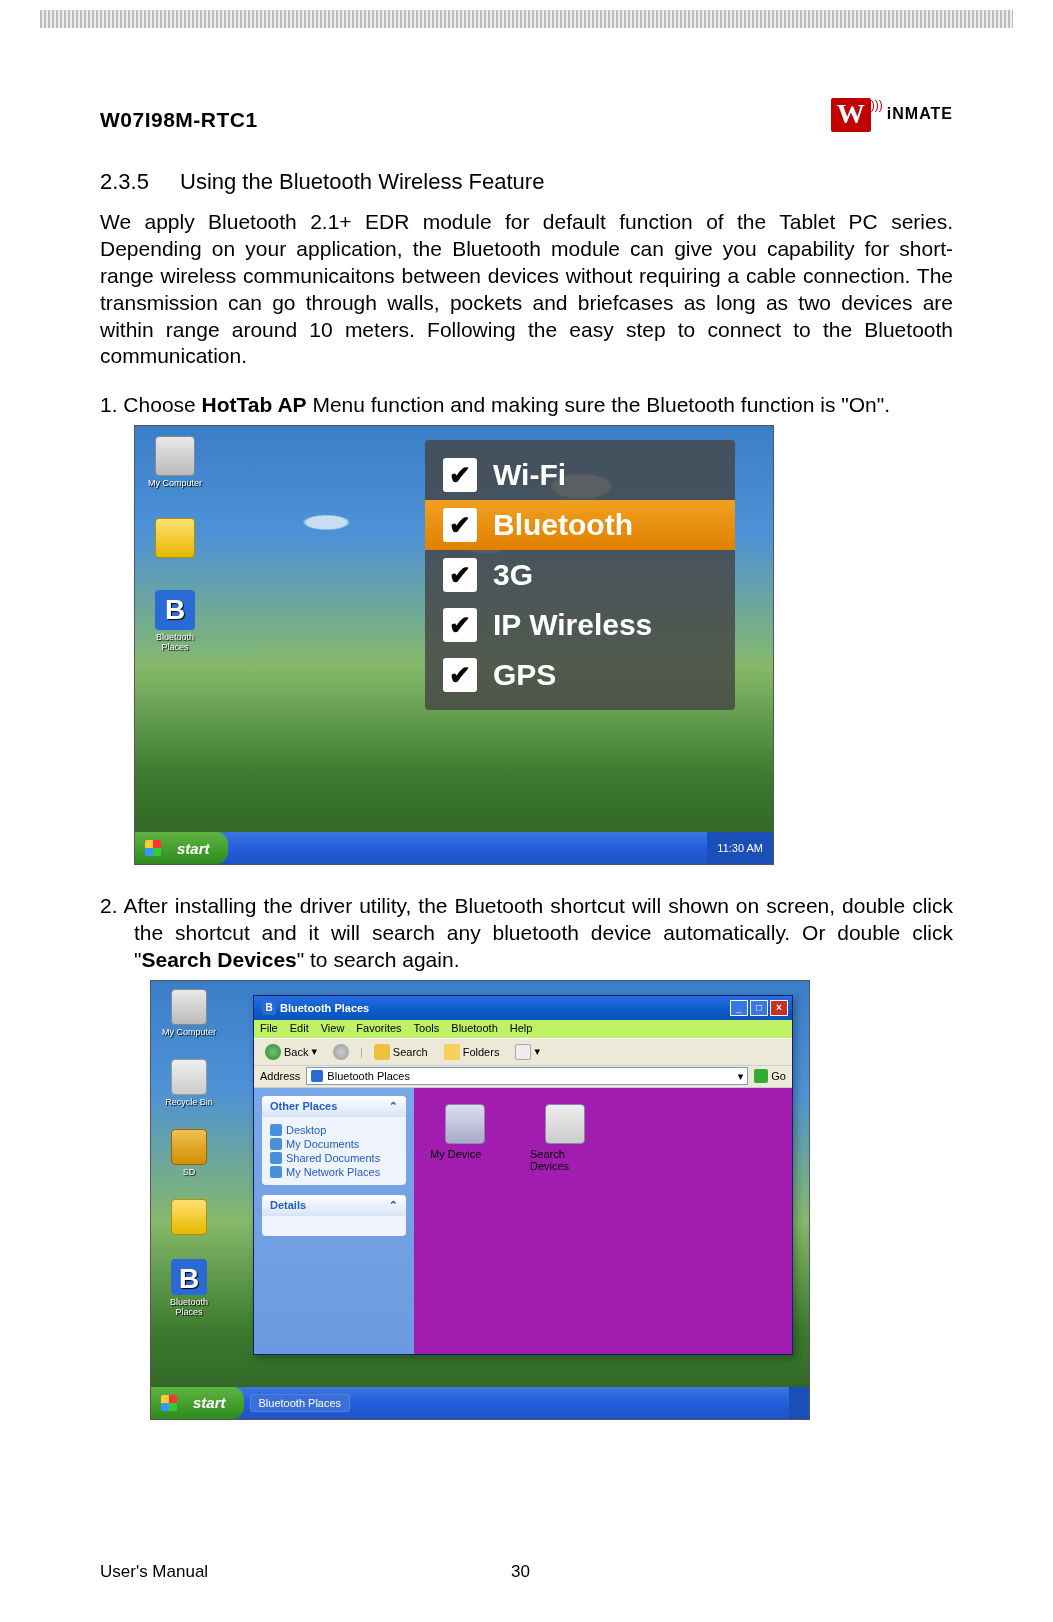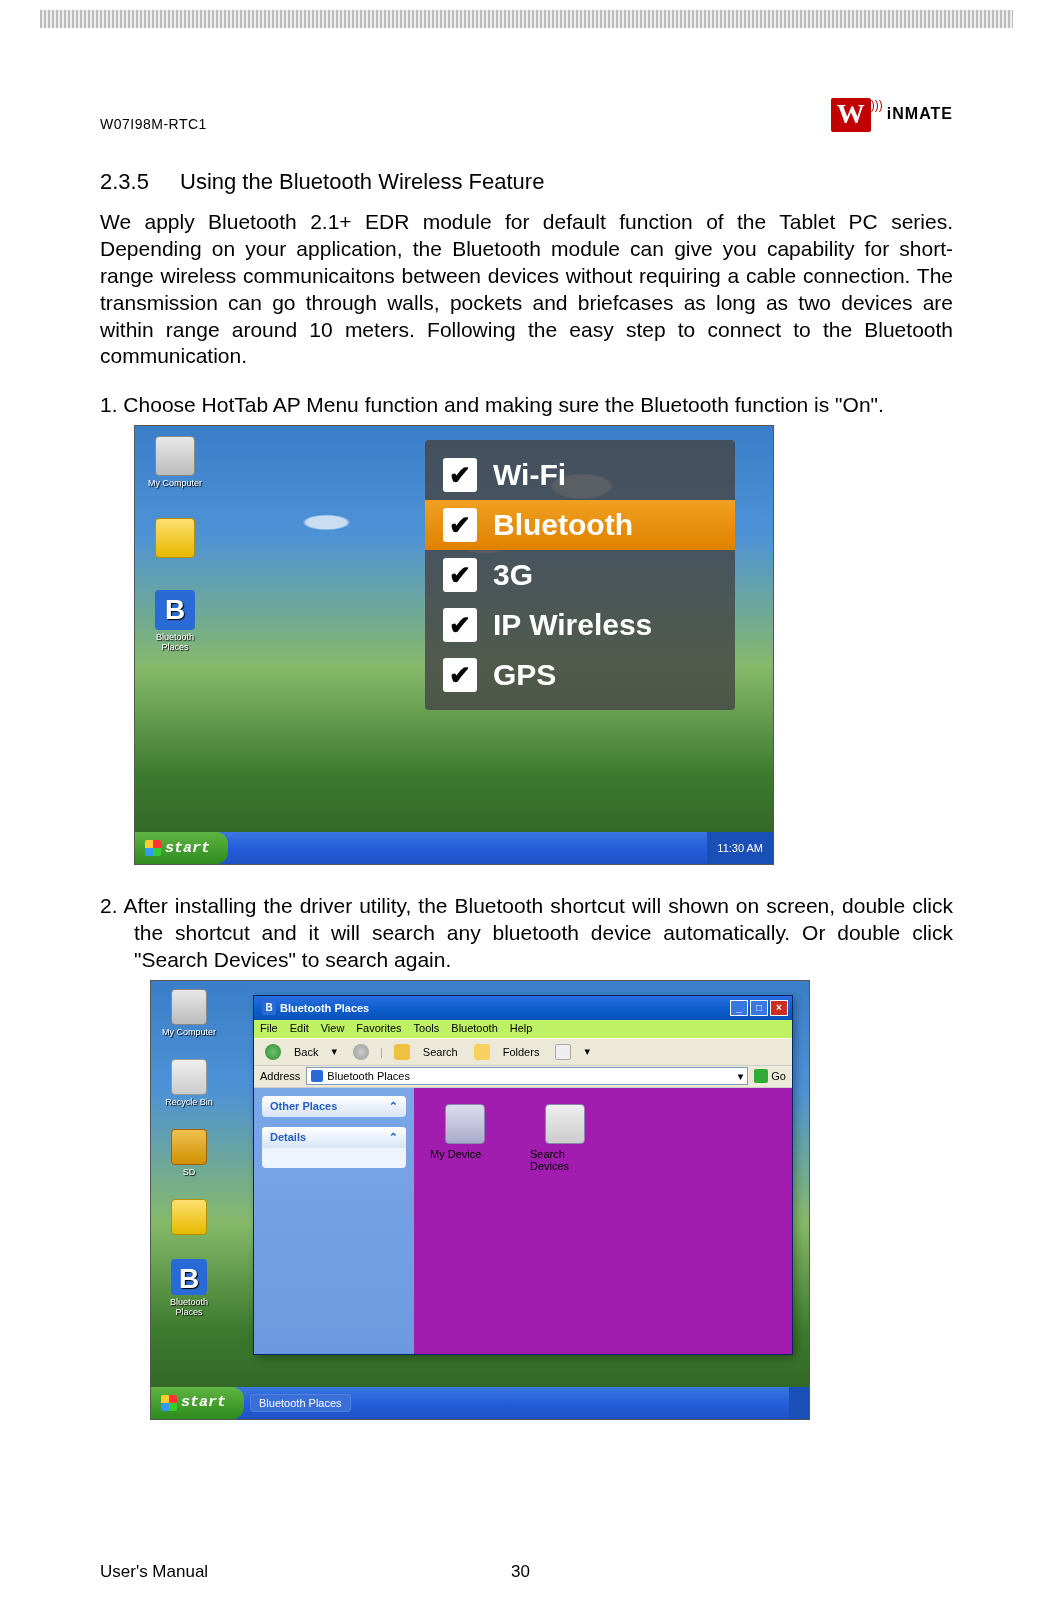--- a/index.html
+++ b/index.html
@@ -20,22 +20,22 @@
     padding: 0 100px 0 100px;
   }
   .header-row {
     display: flex;
     justify-content: space-between;
     align-items: flex-end;
     margin-top: 70px;
     margin-bottom: 36px;
   }
   .model {
-    font-weight: normal;
-    font-size: 14px;
+    font-weight: bold;
+    font-size: 21px;
     letter-spacing: 0.5px;
   }
   .brand {
     display: flex;
     align-items: center;
     gap: 2px;
   }
   .brand-w {
     background: #c10000;
     color: #fff;
@@ -76,21 +76,21 @@
   }
   .step {
     font-size: 21px;
     line-height: 1.28;
     text-align: justify;
     font-family: Verdana, Arial, sans-serif;
     padding-left: 34px;
     text-indent: -34px;
     margin-bottom: 6px;
   }
-  .step b { font-weight: normal; }
+  .step b { font-weight: bold; }
   .screenshot1 {
     width: 640px;
     height: 440px;
     margin: 0 0 28px 34px;
     border: 1px solid #555;
     position: relative;
     background: linear-gradient(#3a7ec8 0%, #4e92d6 25%, #86b96a 55%, #3c7a2e 80%, #2d5f22 100%);
     overflow: hidden;
   }
   .xp-clouds {
@@ -157,23 +157,22 @@
     display:flex; align-items:center;
   }
   .start-btn {
     height:32px;
     background: linear-gradient(#5fb441,#2e8b1e);
     color:#fff;
     font-style:italic;
     font-weight:bold;
     font-size:15px;
     padding:0 18px 0 10px;
-    display:flex; align-items:center; gap:4px;
+    display:flex; align-items:center; gap:16px;
     border-radius:0 12px 12px 0;
-    font-family:Liberation Mono, monospace;
   }
   .tray {
     margin-left:auto;
     background:#1a4fb8;
     height:32px;
     padding:0 10px;
     display:flex; align-items:center; gap:6px;
     color:#fff; font-size:11px;
   }
 
@@ -210,21 +209,21 @@
     color:#fff;
     display:flex; align-items:center;
     padding:0 4px 0 8px;
     font-weight:bold;
   }
   .titlebar .spacer{flex:1}
   .winbtn{width:18px;height:16px;background:#c83020;margin-left:2px;border:1px solid #fff;display:flex;align-items:center;justify-content:center;color:#fff;font-size:10px;font-weight:bold;}
   .winbtn.min,.winbtn.max{background:#3b77e0;}
   .menubar{height:18px;background:#bef264;padding:2px 6px;display:flex;gap:12px;color:#000;}
   .toolbar{height:28px;background:#ece9d8;border-top:1px solid #fff;border-bottom:1px solid #ccc;display:flex;align-items:center;gap:6px;padding:0 6px;color:#000;}
-  .tb-btn{display:flex;align-items:center;gap:13px;padding:2px 5px;border-radius:3px;}
+  .tb-btn{display:flex;align-items:center;gap:3px;padding:2px 5px;border-radius:3px;}
   .tb-ico{width:16px;height:16px;border-radius:50%;}
   .ico-back{background:radial-gradient(#6fc26f,#2e8b2e);}
   .ico-fwd{background:radial-gradient(#ccc,#999);}
   .ico-search{background:#f0c040;border-radius:3px;}
   .ico-folders{background:#f7d060;border-radius:3px;}
   .ico-views{background:#eee;border:1px solid #aaa;border-radius:2px;}
   .addressbar{height:22px;background:#ece9d8;display:flex;align-items:center;gap:6px;padding:0 6px;border-bottom:1px solid #ccc;color:#000;}
   .addr-input{flex:1;background:#fff;border:1px solid #7f9db9;height:18px;padding:0 4px;display:flex;align-items:center;gap:4px;}
   .go-btn{display:flex;align-items:center;gap:3px;}
   .go-ico{width:14px;height:14px;background:#3a3;border-radius:2px;}
@@ -401,20 +400,38 @@
             <span>Go</span>
           </div>
       </div>
       <div class="explorer-body">
         <div class="sidepane">
           <div class="side-box">
             <div class="side-head">
                 <span>Other Places</span>
                 <span>⌃</span>
               </div>
+            <div class="side-list" id="s2-other">
+                <div>
+                  <span class="sl-ico"></span>
+                  <span>Desktop</span>
+                </div>
+                <div>
+                  <span class="sl-ico"></span>
+                  <span>My Documents</span>
+                </div>
+                <div>
+                  <span class="sl-ico"></span>
+                  <span>Shared Documents</span>
+                </div>
+                <div>
+                  <span class="sl-ico"></span>
+                  <span>My Network Places</span>
+                </div>
+              </div>
           </div>
           <div class="side-box">
             <div class="side-head">
                 <span>Details</span>
                 <span>⌃</span>
               </div>
             <div class="side-list" style="height:20px"></div>
           </div>
         </div>
         <div class="content-area" id="s2-devices">

